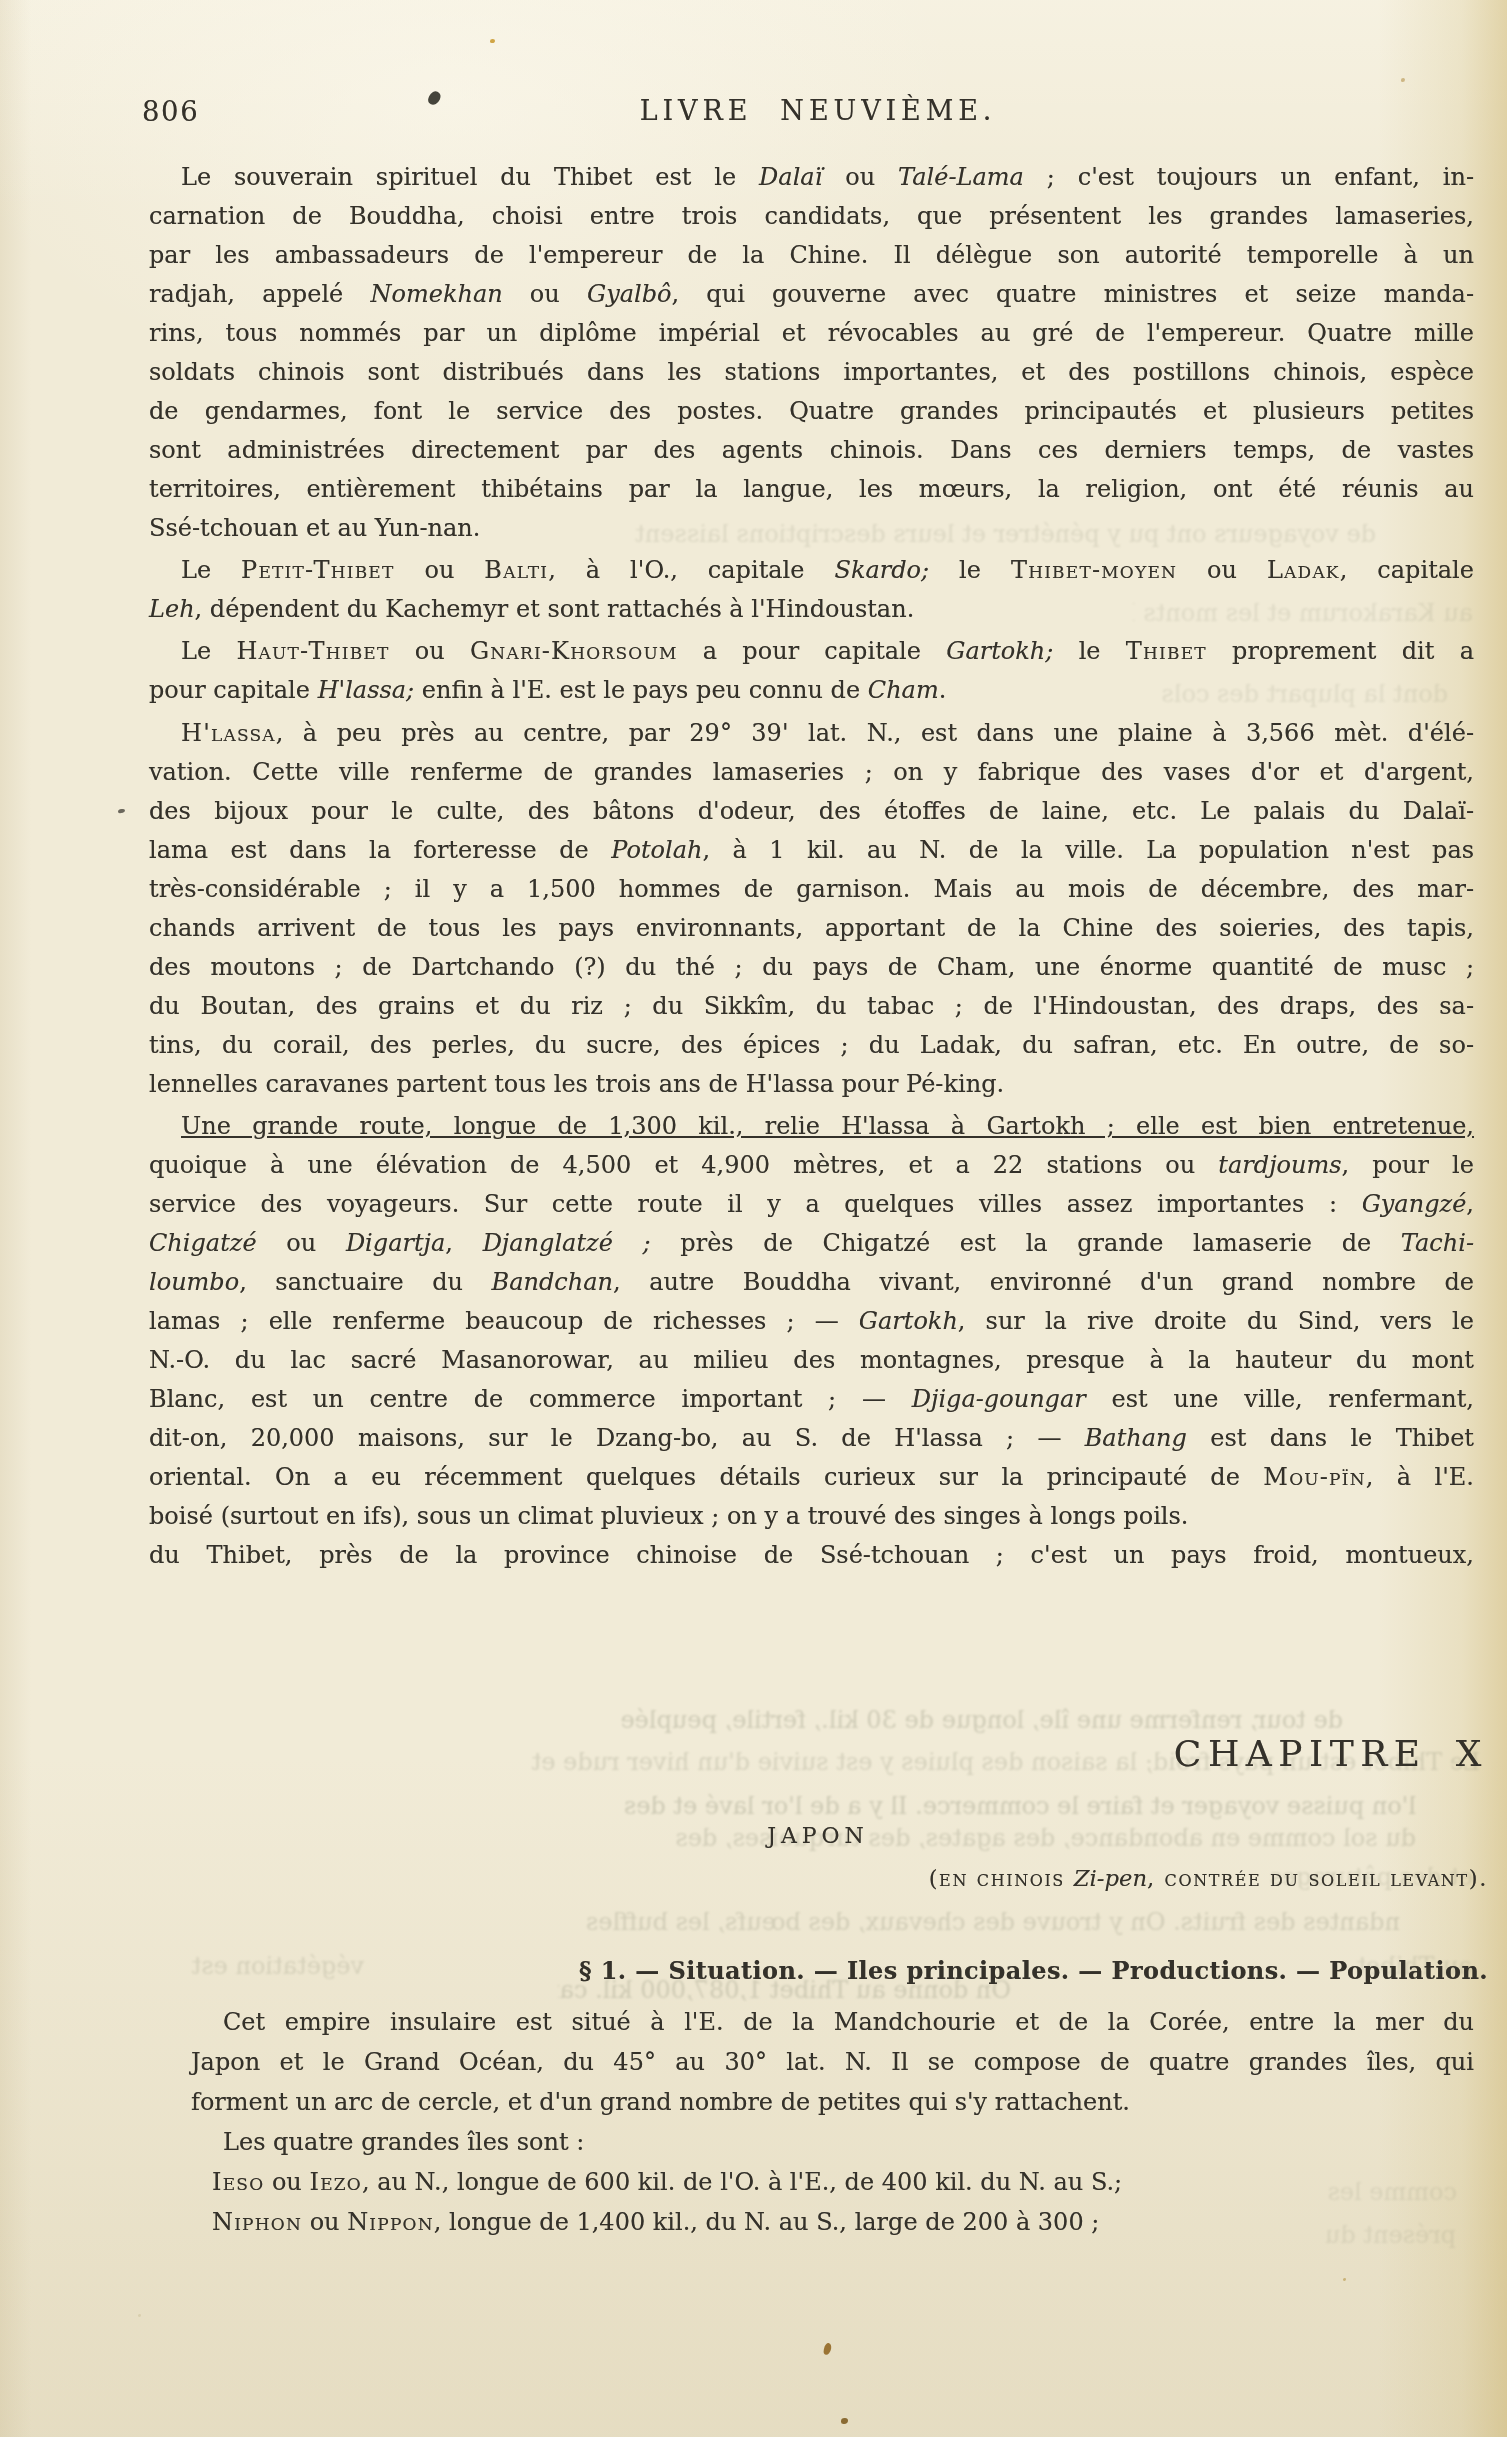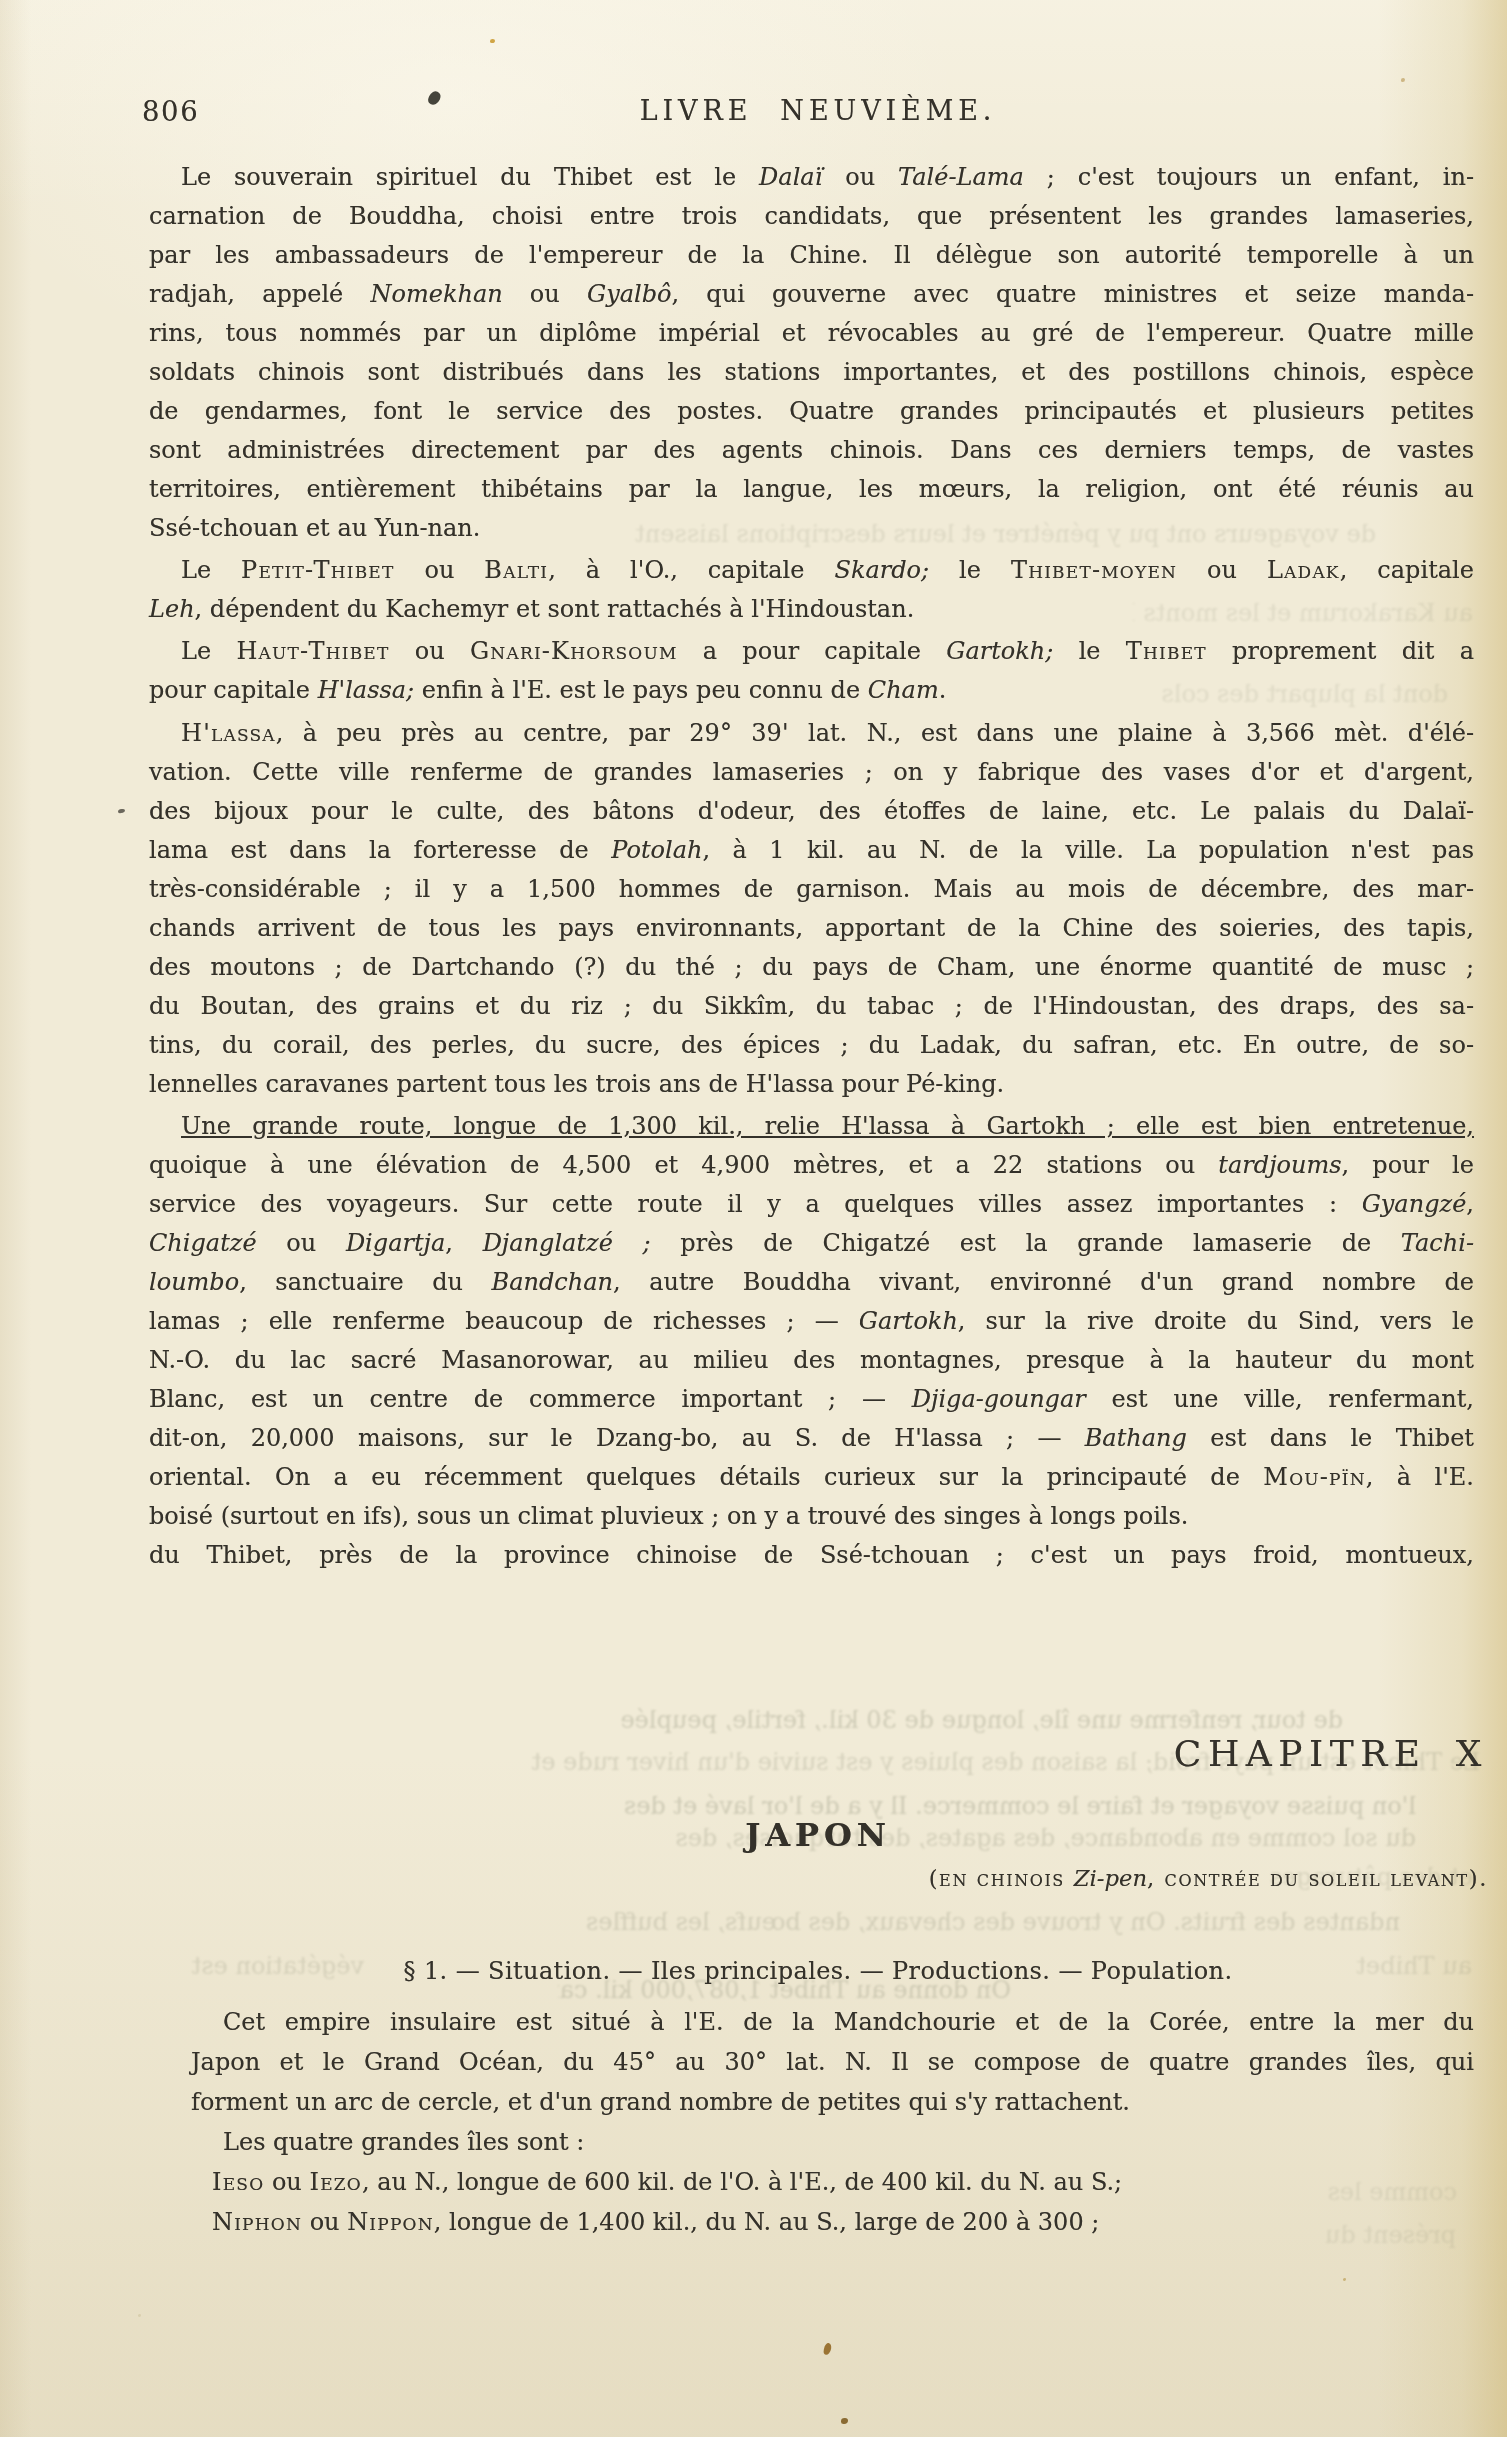--- a/index.html
+++ b/index.html
@@ -40,30 +40,30 @@
   .line.last{ text-align-last:auto; }
   .it{ font-style:italic; }
   .sc{ font-variant:small-caps; letter-spacing:1.2px; }
   
   .chapter-kicker{
     position:absolute; left:148px; top:1731px; width:1340px;
     text-align:right; font-size:36px; line-height:45px; letter-spacing:6.5px; word-spacing:11.3px;
   }
   .chapter-title{
     position:absolute; left:148px; top:1817px; width:1340px;
-    text-align:center; font-size:32px; line-height:37px; font-weight:bold; letter-spacing:4.9px;
+    text-align:center; font-size:22px; line-height:37px; font-weight:normal; letter-spacing:4.9px;
   }
   .chapter-note{
     position:absolute; left:148px; top:1860px; width:1340px;
     text-align:right; font-size:22.7px; line-height:36px;
   }
   .chapter-note .sc{ letter-spacing:1.6px; }
   .section-heading{
     position:absolute; left:148px; top:1953px; width:1340px;
-    text-align:center; font-size:24px; line-height:36px; font-weight:normal; letter-spacing:0.4px;
+    text-align:right; font-size:24px; line-height:36px; font-weight:bold; letter-spacing:0.4px;
   }
   
   .ghost-layer{ position:absolute; inset:0; z-index:0; }
   .ghost-line{
     position:absolute; height:32px; line-height:32px;
     font-size:24px; color:#81836c; opacity:0.22;
     transform:scaleX(-1); filter:blur(1px);
     white-space:nowrap; overflow:hidden;
   }
   

